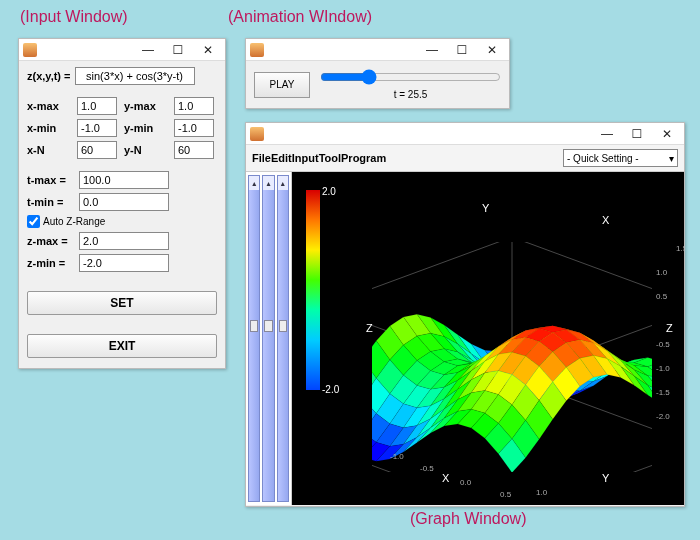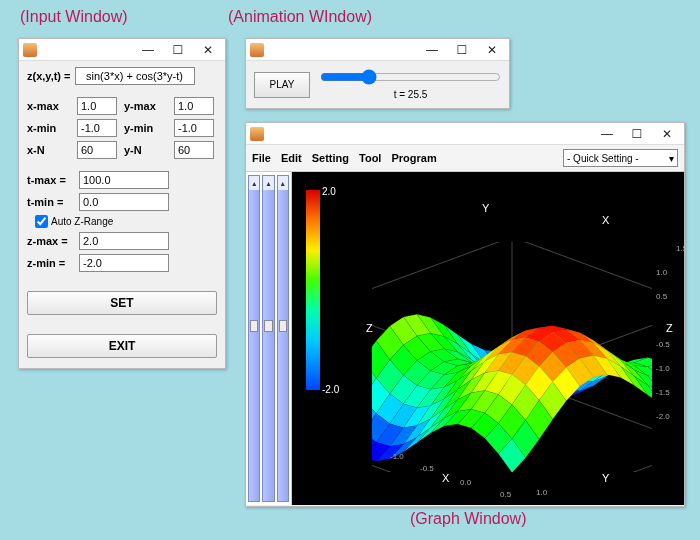--- a/index.html
+++ b/index.html
@@ -44,21 +44,21 @@
   .row label { font-weight: bold; font-size: 11px; }
   .txtin {
     font-size: 11px; padding: 1px 3px; height: 18px;
     border: 1px solid #888; background: #fff;
   }
   .num { width: 40px; }
   .formula { width: 120px; text-align: center; }
   .hr { height: 8px; }
   .pair { display: flex; gap: 12px; align-items: center; width: 50%; }
   .pair label { width: 38px; }
-  .chk { display: flex; align-items: center; gap: 3px; font-size: 10px; margin: 4px 8px; }
+  .chk { display: flex; align-items: center; gap: 3px; font-size: 10px; margin: 4px 0; }
   .bigbtn {
     display: block; width: 100%; height: 24px; margin-top: 19px;
     background: linear-gradient(#fdfdfd, #e7e7e7);
     border: 1px solid #999; border-radius: 2px;
     font-size: 12px; font-weight: bold;
   }
 
   
   #animwin { left: 245px; top: 38px; width: 265px; }
   #animwin .body { padding: 8px; display: flex; align-items: center; gap: 10px; }
@@ -67,21 +67,21 @@
     background: linear-gradient(#fdfdfd,#e4e4e4);
     border: 1px solid #999; font-size: 10px;
   }
   .slider-wrap { flex: 1; }
   .slider { width: 100%; }
   .tval { font-size: 10px; text-align: center; margin-top: 2px; }
 
   
   #graphwin { left: 245px; top: 122px; width: 440px; height: 385px; }
   .menubar {
-    display: flex; align-items: center; gap: 10px;
+    display: flex; align-items: center; gap: 0;
     padding: 4px 6px; background: #f4f4f4;
     border-bottom: 1px solid #ccc; font-size: 11px;
   }
   .menubar .mnu { font-weight: bold; }
   .quick {
     margin-left: auto; height: 18px; width: 115px;
     font-size: 10px; border: 1px solid #888; background: #fff;
     display: flex; align-items: center; padding: 0 3px;
   }
   .quick .arrow { margin-left: auto; font-size: 10px; }
@@ -229,21 +229,21 @@
     <div class="icon"></div>
     <div class="winctrl">
       <div class="winbtn">—</div>
       <div class="winbtn">☐</div>
       <div class="winbtn">✕</div>
     </div>
   </div>
   <div class="menubar">
     <span class="mnu">File</span>
     <span class="mnu">Edit</span>
-    <span class="mnu">Setting</span>
+    <span class="mnu">Input</span>
     <span class="mnu">Tool</span>
     <span class="mnu">Program</span>
     <div class="quick">
       <span>- Quick Setting -</span>
       <span class="arrow">▾</span>
     </div>
   </div>
   <div class="graphbody">
     <div class="sidebar">
       <div class="vscroll">

